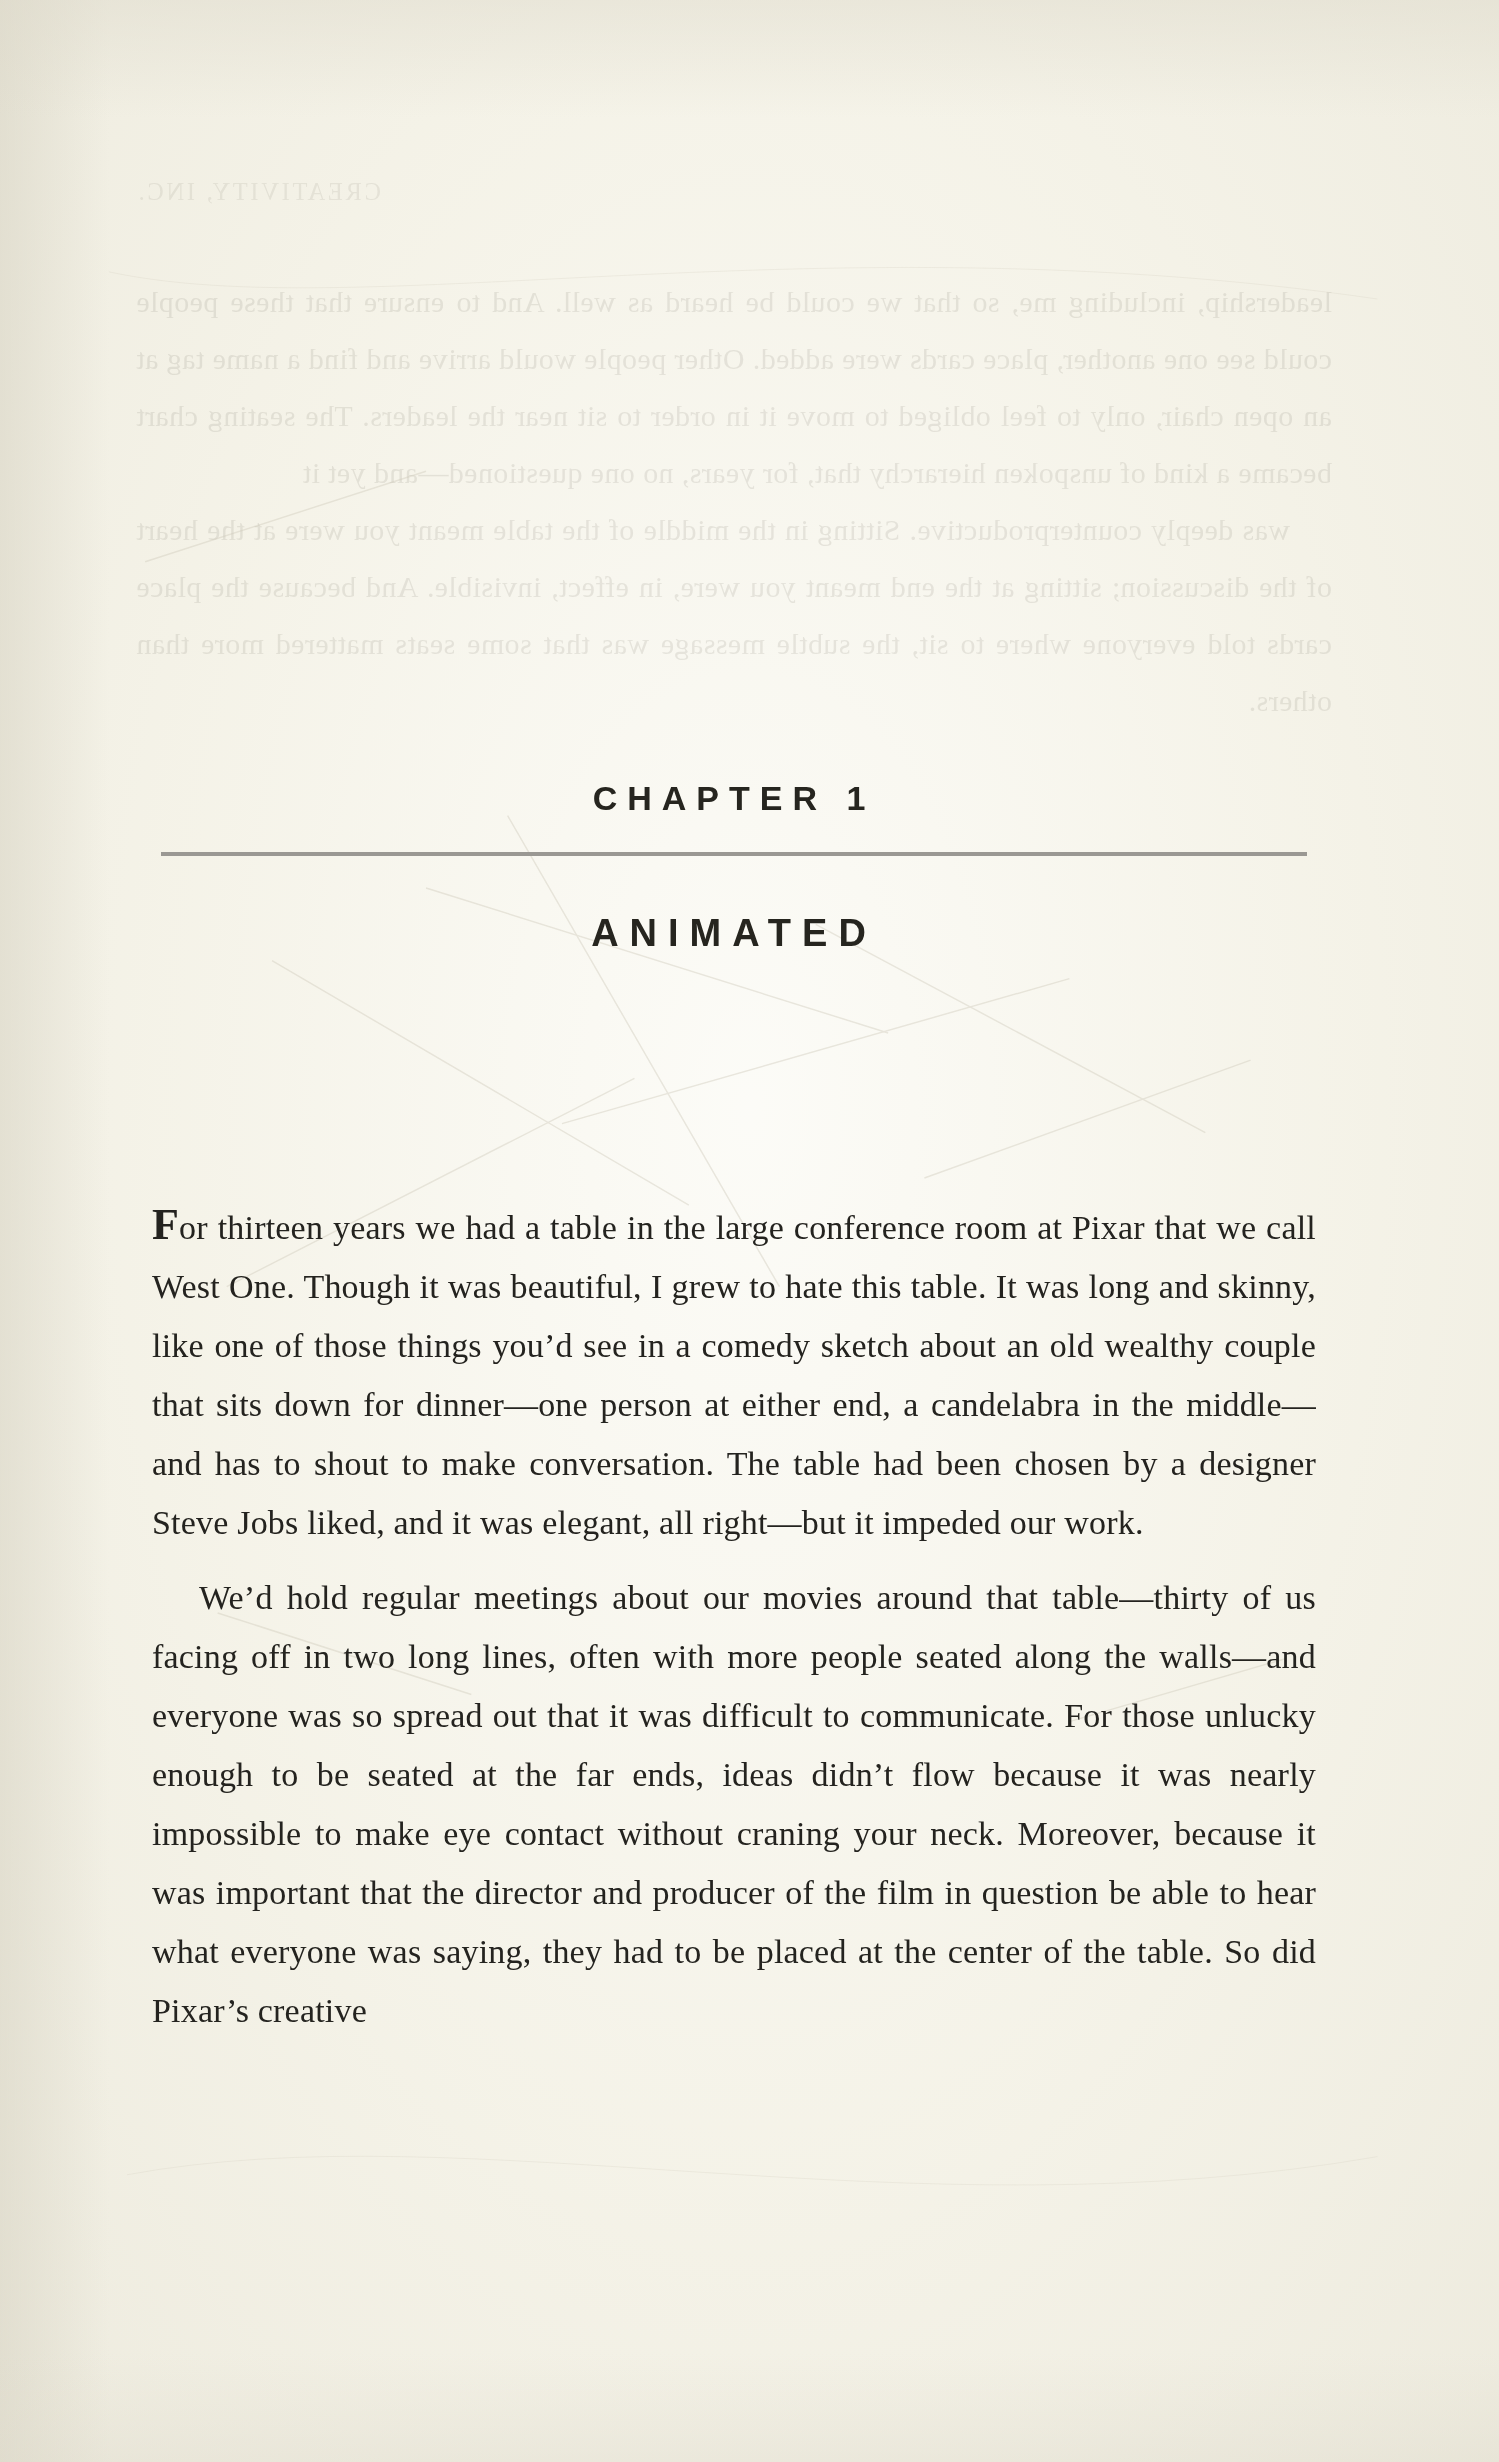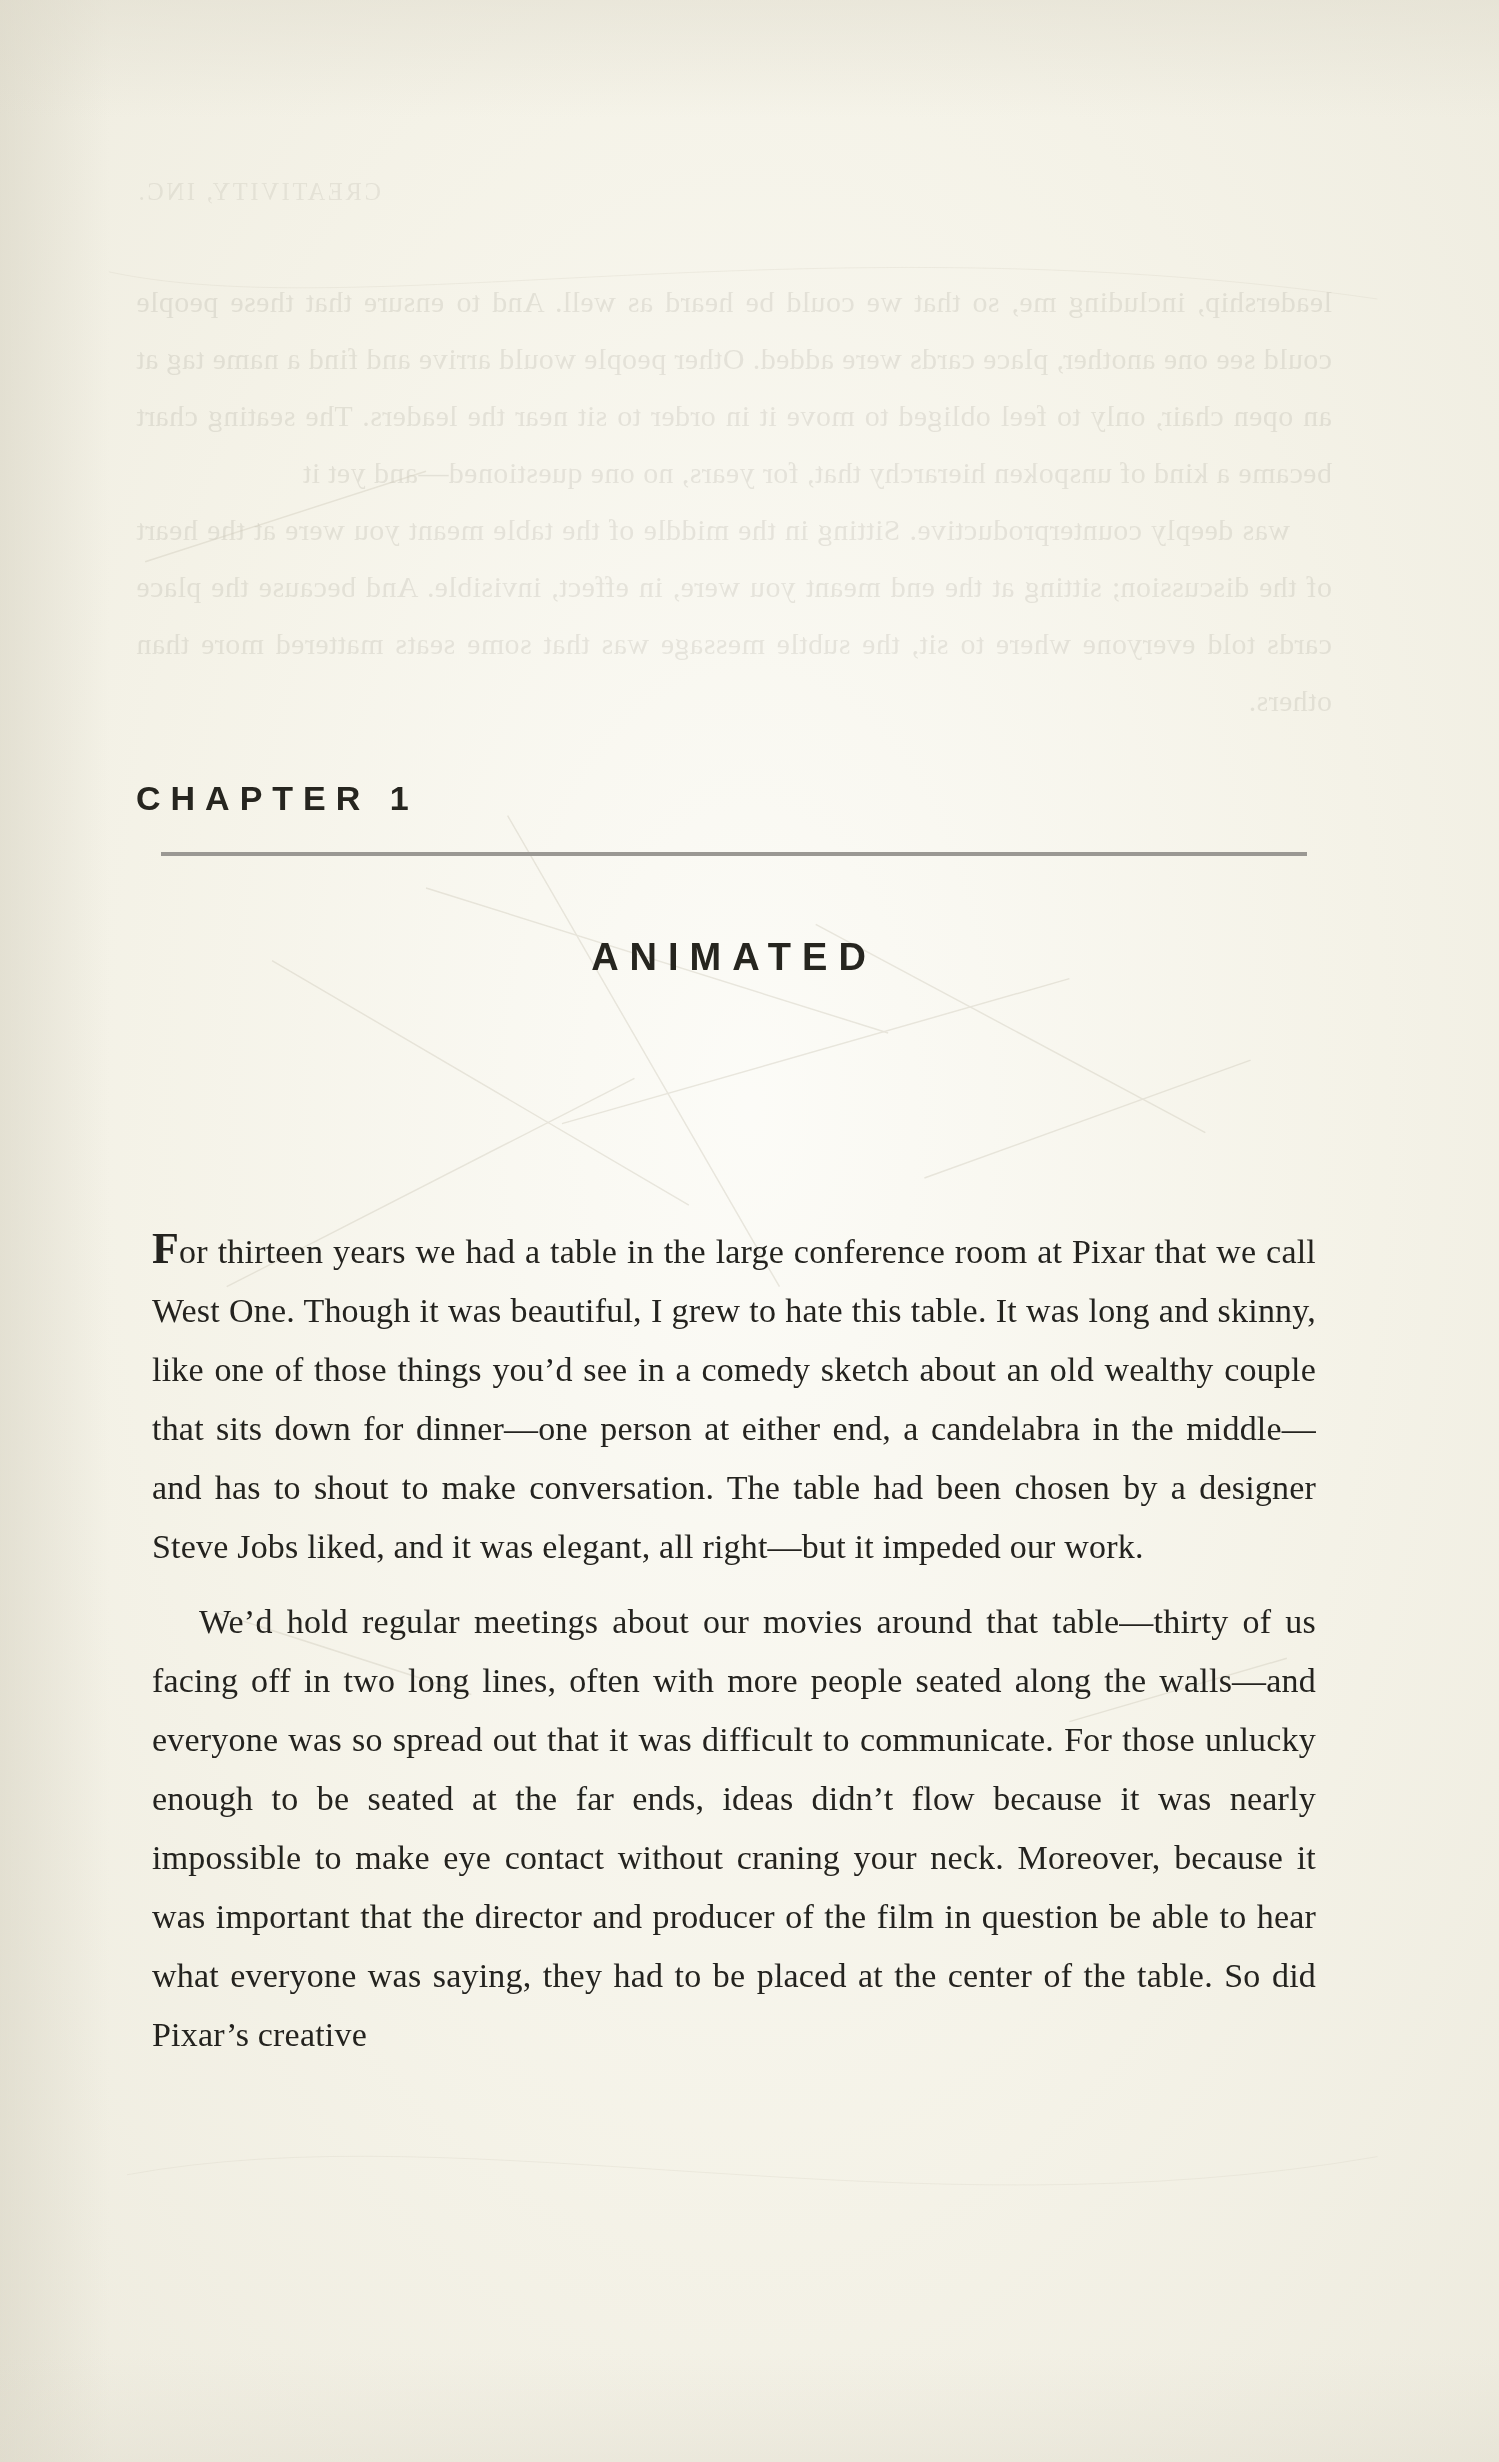--- a/index.html
+++ b/index.html
@@ -75,34 +75,35 @@
 
   
   .content {
     position: absolute;
     left: 136px;
     top: 0;
     width: 1196px;
   }
   .chapter-label {
     margin-top: 779px;
+    text-align: center;
     font-family: "Liberation Sans", sans-serif;
     font-weight: 700;
     font-size: 34px;
     letter-spacing: 10px;
     color: #26251f;
   }
   .rule {
     margin: 34px auto 0 auto;
     width: 1146px;
     height: 3.6px;
     background: #9a9893;
   }
   .chapter-title {
-    margin-top: 80px;
+    margin-top: 56px;
     text-align: center;
     font-family: "Liberation Sans", sans-serif;
     font-weight: 700;
     font-size: 38px;
     letter-spacing: 11px;
     color: #26251f;
   }
   .body-text {
     margin-top: 243px;
     font-size: 34px;

